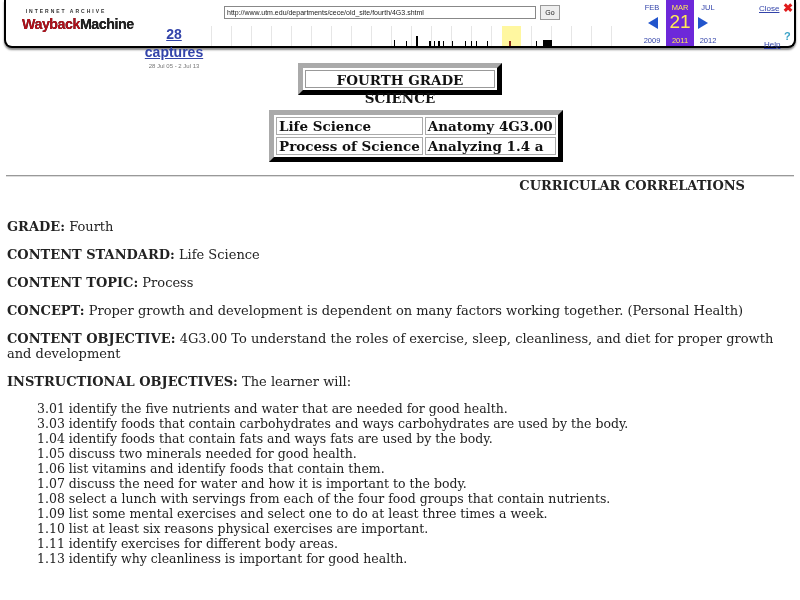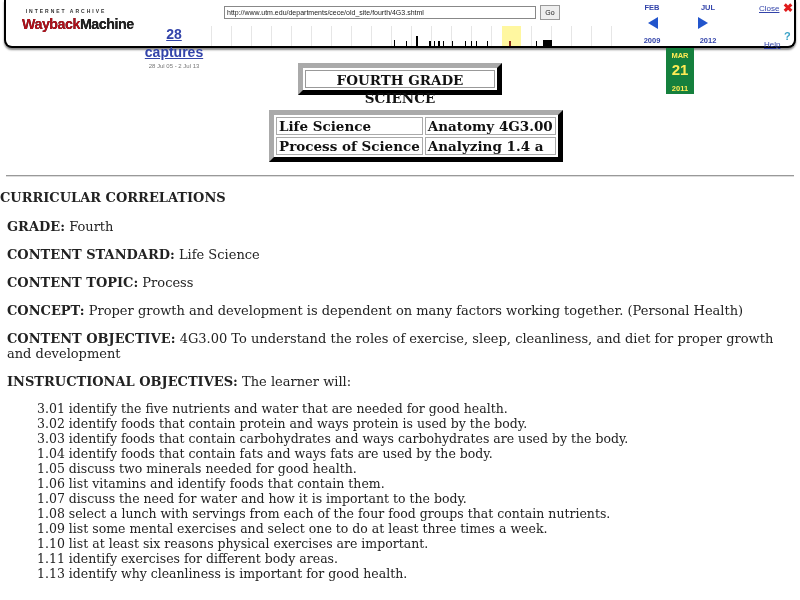--- a/index.html
+++ b/index.html
@@ -32,25 +32,25 @@
   }
   .wb-go {
     position: absolute; left: 534px; top: 5px; width: 20px; height: 15px;
     border: 1px solid #999; background: #eee; font-size: 7px; text-align: center; line-height: 13px;
   }
   .wb-spark { position: absolute; left: 205px; top: 22px; width: 425px; height: 24px; }
   .wb-spark .tick { position: absolute; top: 4px; width: 1px; height: 20px; background: #e6e6e6; }
   .wb-spark .bar { position: absolute; bottom: 0; background: #000; }
   .wb-spark .hl { position: absolute; top: 4px; height: 20px; background: #fff7a0; }
   .wb-months { position: absolute; left: 632px; top: 0; width: 100px; height: 46px; }
-  .wb-col { position: absolute; top: 0; width: 28px; height: 46px; text-align: center; font-size: 7.5px; font-weight: bold; color: #3344aa; }
-  .wb-col.cur { background: #15803d; color: #ffeb55; margin-top: 48px; }
+  .wb-col { position: absolute; top: 0; width: 28px; height: 46px; text-align: center; font-size: 7.5px; font-weight: normal; color: #3344aa; }
+  .wb-col.cur { background: #6d28d9; color: #ffeb55; }
   .wb-col .mon { position: absolute; top: 3px; left: 0; right: 0; }
   .wb-col .yr { position: absolute; top: 36px; left: 0; right: 0; }
-  .wb-col .day { position: absolute; top: 11px; left: 0; right: 0; font-size: 15px; line-height: 22px; }
+  .wb-col .day { position: absolute; top: 11px; left: 0; right: 0; font-size: 19px; line-height: 22px; }
   .wb-arrow { position: absolute; top: 17px; width: 0; height: 0; border-top: 6px solid transparent; border-bottom: 6px solid transparent; }
   .wb-arrow.left { border-right: 10px solid #2255cc; }
   .wb-arrow.right { border-left: 10px solid #2255cc; }
   .wb-close { position: absolute; left: 753px; top: 4px; font-size: 8px; color: #3344aa; text-decoration: underline; }
   .wb-close-x { position: absolute; left: 777px; top: 1px; font-size: 12px; color: #e01b1b; font-weight: bold; }
   .wb-help { position: absolute; left: 758px; top: 40px; font-size: 8px; color: #3344aa; text-decoration: underline; }
   .wb-help-q { position: absolute; left: 778px; top: 30px; font-size: 11px; color: #3ba3c7; font-weight: bold; }
 
   
   .title-box {
@@ -66,21 +66,21 @@
     position: absolute; left: 269px; top: 110px; width: 263px; height: 51px;
     border: 5px outset #888; background: #fff;
     border-top-color: #aaa; border-left-color: #aaa; border-right-color: #333; border-bottom-color: #333;
     border-collapse: separate; border-spacing: 2px;
   }
   .info-table td {
     border: 1px solid #aaa; font-weight: bold; font-size: 13.5px; line-height: 16px; padding: 0 2px; color: #111; white-space: nowrap;
   }
   .hr { position: absolute; left: 6px; top: 175px; width: 788px; height: 2px; border-top: 1px solid #999; border-bottom: 1px solid #ddd; }
 
-  .section-heading { position: absolute; left: 0; width: 745px; top: 190px; text-align: left; font-weight: bold; font-size: 13px; }
+  .section-heading { position: absolute; left: 0; width: 745px; top: 178px; text-align: right; font-weight: bold; font-size: 13px; }
   .field { position: absolute; left: 7px; font-size: 13px; line-height: 15px; width: 786px; }
   .field b { font-weight: bold; }
 
   .objectives { position: absolute; left: 37px; top: 401px; font-size: 12.5px; line-height: 15px; }
   .objectives li { list-style: none; white-space: nowrap; }
 </style>
 </head>
 <body>
 
 <div class="wb-bar">
@@ -202,21 +202,20 @@
   <b>CONTENT OBJECTIVE:</b>
   <span>4G3.00 To understand the roles of exercise, sleep, cleanliness, and diet for proper growth and development</span>
 </div>
 <div class="field" style="top:374px">
   <b>INSTRUCTIONAL OBJECTIVES:</b>
   <span>The learner will:</span>
 </div>
 
 <ul class="objectives">
   <li>3.01 identify the five nutrients and water that are needed for good health.</li>
-  <li>3.02 identify foods that contain protein and ways protein is used by the body.</li>
   <li>3.03 identify foods that contain carbohydrates and ways carbohydrates are used by the body.</li>
   <li>1.04 identify foods that contain fats and ways fats are used by the body.</li>
   <li>1.05 discuss two minerals needed for good health.</li>
   <li>1.06 list vitamins and identify foods that contain them.</li>
   <li>1.07 discuss the need for water and how it is important to the body.</li>
   <li>1.08 select a lunch with servings from each of the four food groups that contain nutrients.</li>
   <li>1.09 list some mental exercises and select one to do at least three times a week.</li>
   <li>1.10 list at least six reasons physical exercises are important.</li>
   <li>1.11 identify exercises for different body areas.</li>
   <li>1.13 identify why cleanliness is important for good health.</li>

